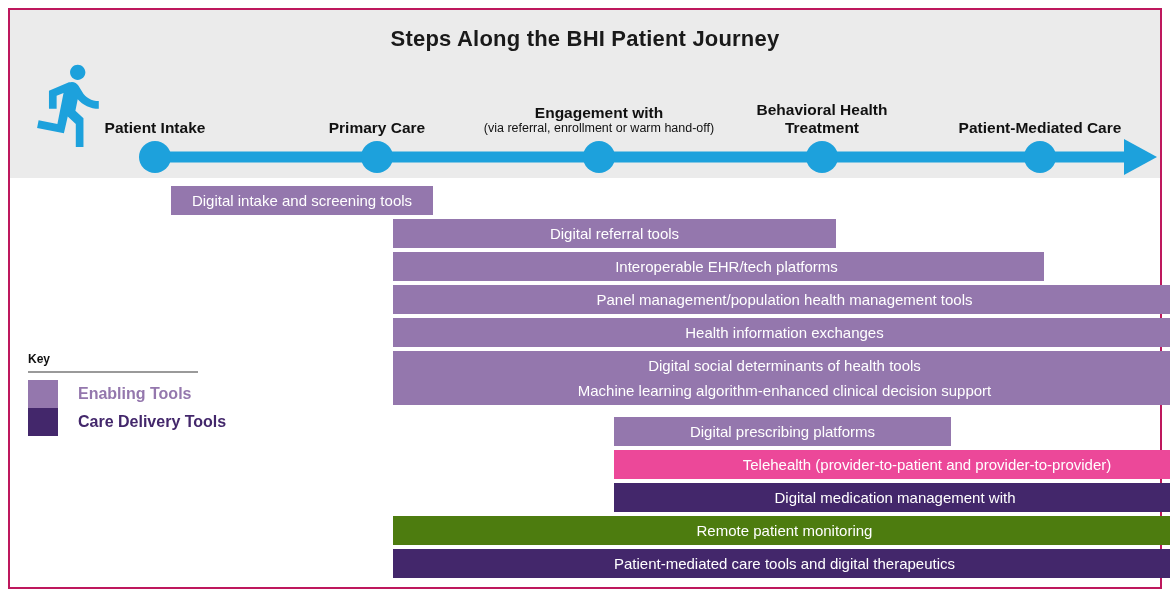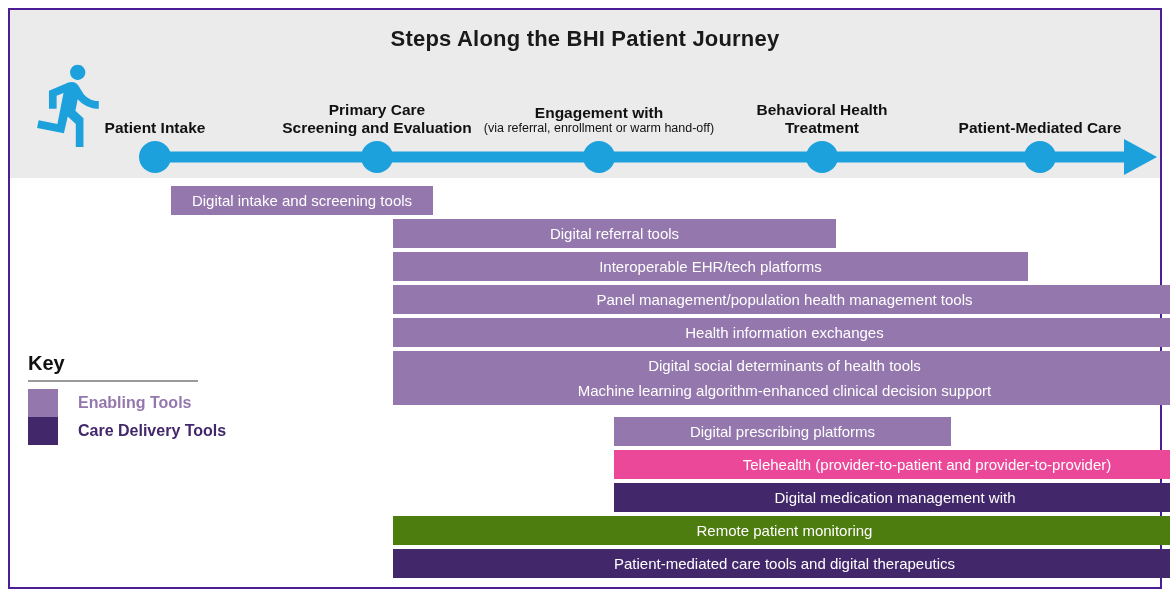--- a/index.html
+++ b/index.html
@@ -1,30 +1,30 @@
 <!DOCTYPE html>
 <html><head>
 <meta charset="utf-8">
 <style>
   html,body{margin:0;padding:0;background:#fff;}
   .canvas{position:relative;width:1170px;height:595px;background:#fff;
           font-family:"Liberation Sans",sans-serif;overflow:hidden;}
-  .frame{position:absolute;left:8px;top:8px;right:8px;bottom:6px;border:2px solid #4c1d95;}
+  .frame{position:absolute;left:8px;top:8px;right:8px;bottom:6px;border:2px solid #be185d;}
   .header{position:absolute;left:0;top:0;right:0;height:168px;}
   .figure-title{position:absolute;left:0;right:0;top:16px;margin:0;text-align:center;
                 font-size:22px;font-weight:bold;color:#1a1a1a;letter-spacing:.2px;}
   .walk-icon{position:absolute;left:16px;top:30px;}
   .timeline-svg{position:absolute;left:0;top:0;}
   .milestone{position:absolute;width:320px;text-align:center;bottom:42px;}
   .m-label{font-size:15.5px;font-weight:bold;color:#111;line-height:1.12;}
   .m-sub{font-size:12.5px;font-weight:normal;color:#111;line-height:1.1;margin-top:1px;}
   .bar{position:absolute;height:29px;line-height:29px;text-align:center;color:#fff;
        font-size:15px;white-space:nowrap;overflow:hidden;margin-left:16px;}
   .key{position:absolute;left:18px;top:342px;width:200px;}
-  .key-heading{font-size:20px;font-weight:bold;color:#111;margin:0 0 5px 0;}
+  .key-heading{font-size:12px;font-weight:bold;color:#111;margin:0 0 5px 0;}
   .key-rule{width:170px;border-top:2px solid #9a9a9a;margin-bottom:7px;}
   .key-item{display:flex;align-items:center;}
   .key-swatch{width:30px;height:28px;flex:0 0 30px;}
   .key-label{margin-left:20px;font-size:16px;font-weight:bold;}
 </style>
 </head>
 <body>
 
 <div class="canvas">
   <div class="frame">
@@ -48,21 +48,20 @@
 
       <div id="milestones">
           <div class="milestone" style="left: -15px;">
             <div class="m-label">
               <div>Patient Intake</div>
             </div>
           </div>
           <div class="milestone" style="left: 207px;">
             <div class="m-label">
               <div>Primary Care</div>
-              <div>Screening and Evaluation</div>
             </div>
           </div>
           <div class="milestone" style="left: 429px;">
             <div class="m-label">
               <div>Engagement with</div>
             </div>
             <div class="m-sub">(via referral, enrollment or warm hand-off)</div>
           </div>
           <div class="milestone" style="left: 652px;">
             <div class="m-label">
@@ -74,21 +73,21 @@
             <div class="m-label">
               <div>Patient-Mediated Care</div>
             </div>
           </div>
         </div>
     </div>
 
     <div id="bars">
         <div class="bar" style="left: 145px; top: 176px; width: 262px; background: rgb(148, 119, 173); color: rgb(255, 255, 255);">Digital intake and screening tools</div>
         <div class="bar" style="left: 367px; top: 209px; width: 443px; background: rgb(148, 119, 173); color: rgb(255, 255, 255);">Digital referral tools</div>
-        <div class="bar" style="left: 367px; top: 242px; width: 635px; background: rgb(148, 119, 173); color: rgb(255, 255, 255);">Interoperable EHR/tech platforms</div>
+        <div class="bar" style="left: 367px; top: 242px; width: 635px; background: rgb(148, 119, 173); color: rgb(255, 255, 255); padding-left: 16px;">Interoperable EHR/tech platforms</div>
         <div class="bar" style="left: 367px; top: 275px; width: 783px; background: rgb(148, 119, 173); color: rgb(255, 255, 255);">Panel management/population health management tools</div>
         <div class="bar" style="left: 367px; top: 308px; width: 783px; background: rgb(148, 119, 173); color: rgb(255, 255, 255);">Health information exchanges</div>
         <div class="bar" style="left: 367px; top: 341px; width: 783px; background: rgb(148, 119, 173); color: rgb(255, 255, 255);">Digital social determinants of health tools</div>
         <div class="bar" style="left: 367px; top: 366px; width: 783px; background: rgb(148, 119, 173); color: rgb(255, 255, 255);">Machine learning algorithm-enhanced clinical decision support</div>
         <div class="bar" style="left: 588px; top: 407px; width: 337px; background: rgb(148, 119, 173); color: rgb(255, 255, 255);">Digital prescribing platforms</div>
         <div class="bar" style="left: 588px; top: 440px; width: 562px; background: #ec4899; color: rgb(255, 255, 255); padding-left: 32px;">Telehealth (provider-to-patient and provider-to-provider)</div>
         <div class="bar" style="left: 588px; top: 473px; width: 562px; background: rgb(67, 39, 107); color: rgb(255, 255, 255);">Digital medication management with</div>
         <div class="bar" style="left: 367px; top: 506px; width: 783px; background: #4d7c0f; color: rgb(255, 255, 255);">Remote patient monitoring</div>
         <div class="bar" style="left: 367px; top: 539px; width: 783px; background: rgb(67, 39, 107); color: rgb(255, 255, 255);">Patient-mediated care tools and digital therapeutics</div>
       </div>

